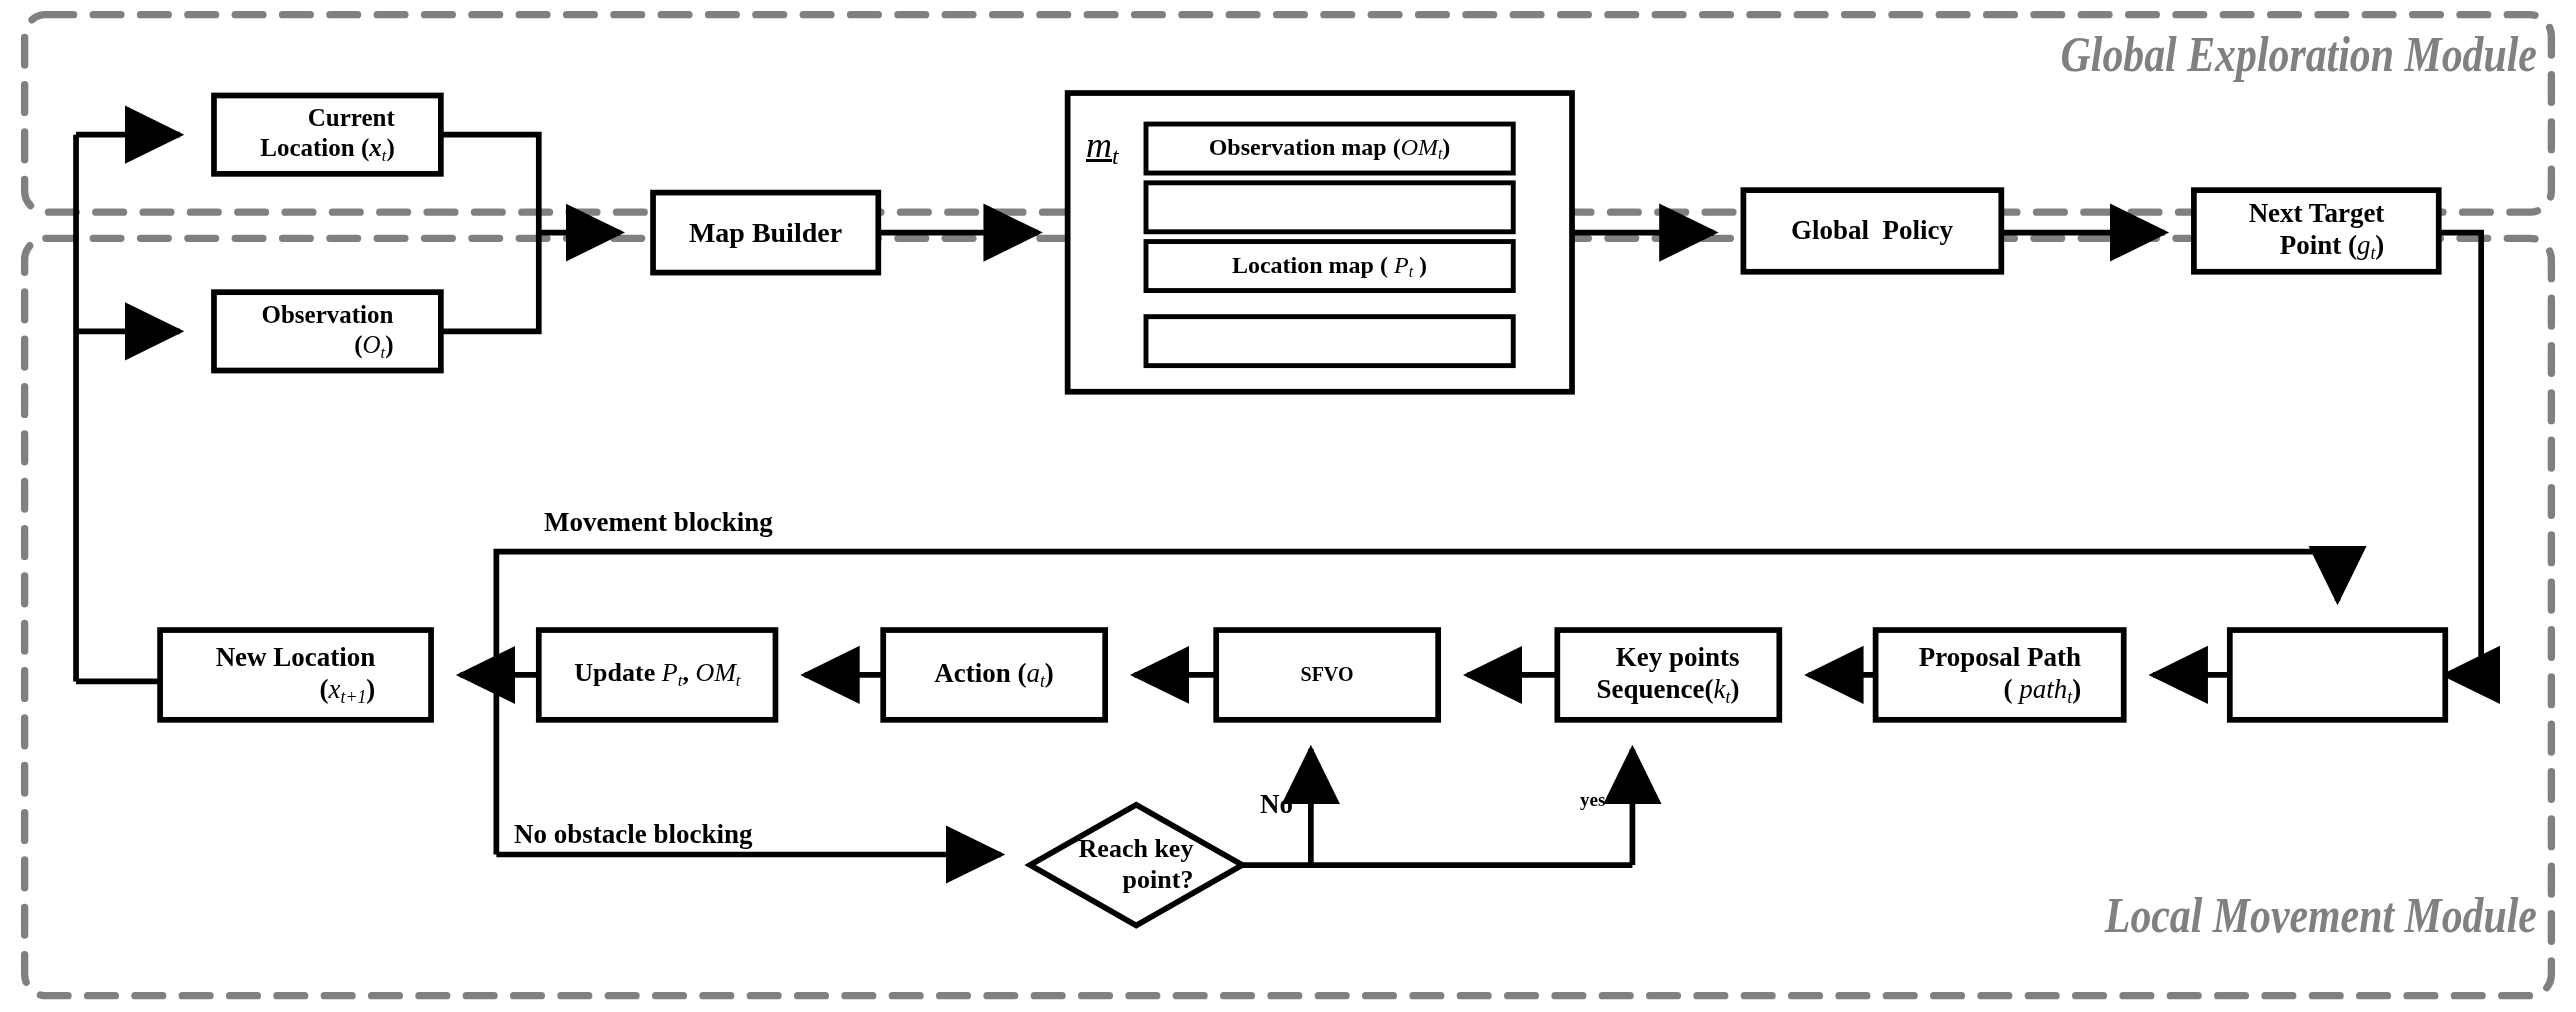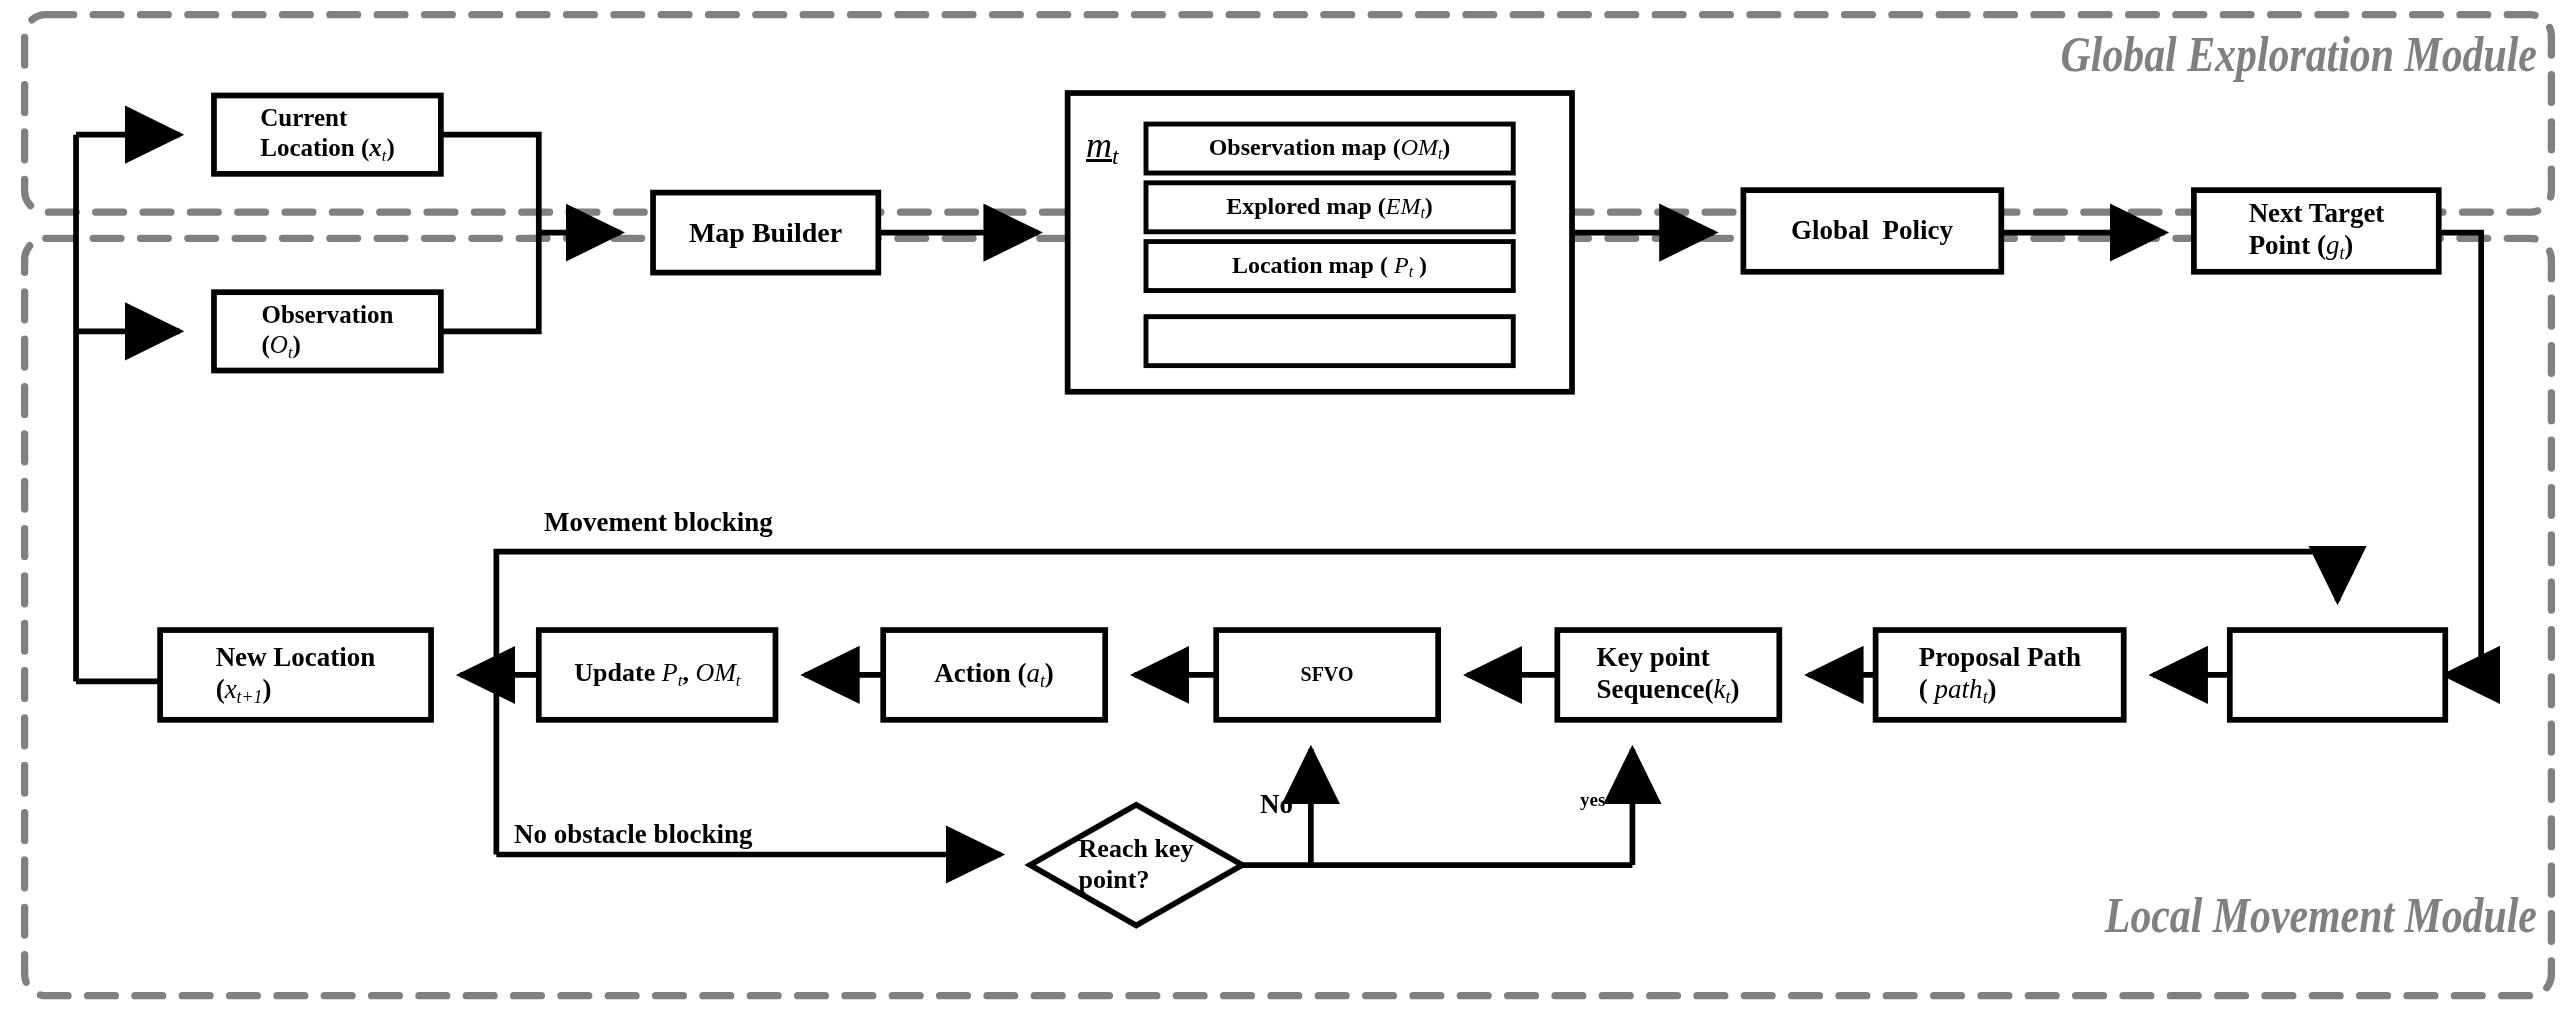--- a/index.html
+++ b/index.html
@@ -1,21 +1,21 @@
 <!DOCTYPE html>
 <html style="font-size:13px"><head>
 <meta charset="utf-8">
 <style>
   html,body{margin:0;padding:0;background:#ffffff;}
   body{width:2576px;height:1012px;font-family:"Liberation Serif",serif;}
   #stage{position:relative;width:2576px;height:1012px;overflow:hidden;}
   svg#canvas{position:absolute;left:0;top:0;width:2576px;height:1012px;}
   .boxtext{
     position:absolute;display:flex;align-items:center;justify-content:center;
-    text-align:left;font-family:"Liberation Serif",serif;font-weight:bold;
+    text-align:right;font-family:"Liberation Serif",serif;font-weight:bold;
     color:#000;line-height:1.18;pointer-events:none;
   }
   .edgelabel{
     position:absolute;font-family:"Liberation Serif",serif;font-weight:bold;
     color:#000;white-space:nowrap;
   }
   .modtitle{
     position:absolute;font-family:"Liberation Serif",serif;font-weight:bold;
     font-style:italic;color:#808080;white-space:nowrap;
     transform:scaleX(0.82);transform-origin:right center;
@@ -117,23 +117,20 @@
   </div>
 
   <div class="mt-label" style="left:1086px;top:124px;font-size:36px;text-decoration:underline;">
     <span>m</span><span class="sub">t</span>
   </div>
 
   <div class="boxtext" style="left:1146px;top:124px;width:367px;height:49px;font-size:24px;">
     <span><span>Observation map (</span><span class="itn">OM</span><span class="sub">t</span><span>)</span></span>
   </div>
 
-  <div class="boxtext" style="left:1146px;top:183px;width:367px;height:49px;font-size:24px;">
-    <span><span>Explored map (</span><span class="itn">EM</span><span class="sub">t</span><span>)</span></span>
-  </div>
 
   <div class="boxtext" style="left:1146px;top:242px;width:367px;height:49px;font-size:24px;">
     <span><span>Location map ( </span><span class="itn">P</span><span class="sub">t</span><span> )</span></span>
   </div>
 
 
   <div class="boxtext" style="left:1743px;top:190px;width:258px;height:82px;font-size:27px;white-space:pre;">Global  Policy</div>
 
   <div class="boxtext" style="left:2194px;top:190px;width:245px;height:82px;font-size:27px;">
     <span>
@@ -154,21 +151,21 @@
   </div>
 
   <div class="boxtext" style="left:883px;top:630px;width:222px;height:90px;font-size:27px;">
     <span><span>Action (</span><span class="itn">a</span><span class="sub">t</span><span>)</span></span>
   </div>
 
   <div class="boxtext" style="left:1216px;top:630px;width:222px;height:90px;font-size:20px;">SFVO</div>
 
   <div class="boxtext" style="left:1557px;top:630px;width:222px;height:90px;font-size:27px;">
     <span>
-      <span>Key point</span><br>
+      <span>Key points</span><br>
       <span>Sequence(</span><span class="itn">k</span><span class="sub">t</span><span>)</span>
     </span>
   </div>
 
   <div class="boxtext" style="left:1876px;top:630px;width:248px;height:90px;font-size:27px;">
     <span>
       <span>Proposal Path</span><br>
       <span>( </span><span class="itn">path</span><span class="sub">t</span><span>)</span>
     </span>
   </div>

